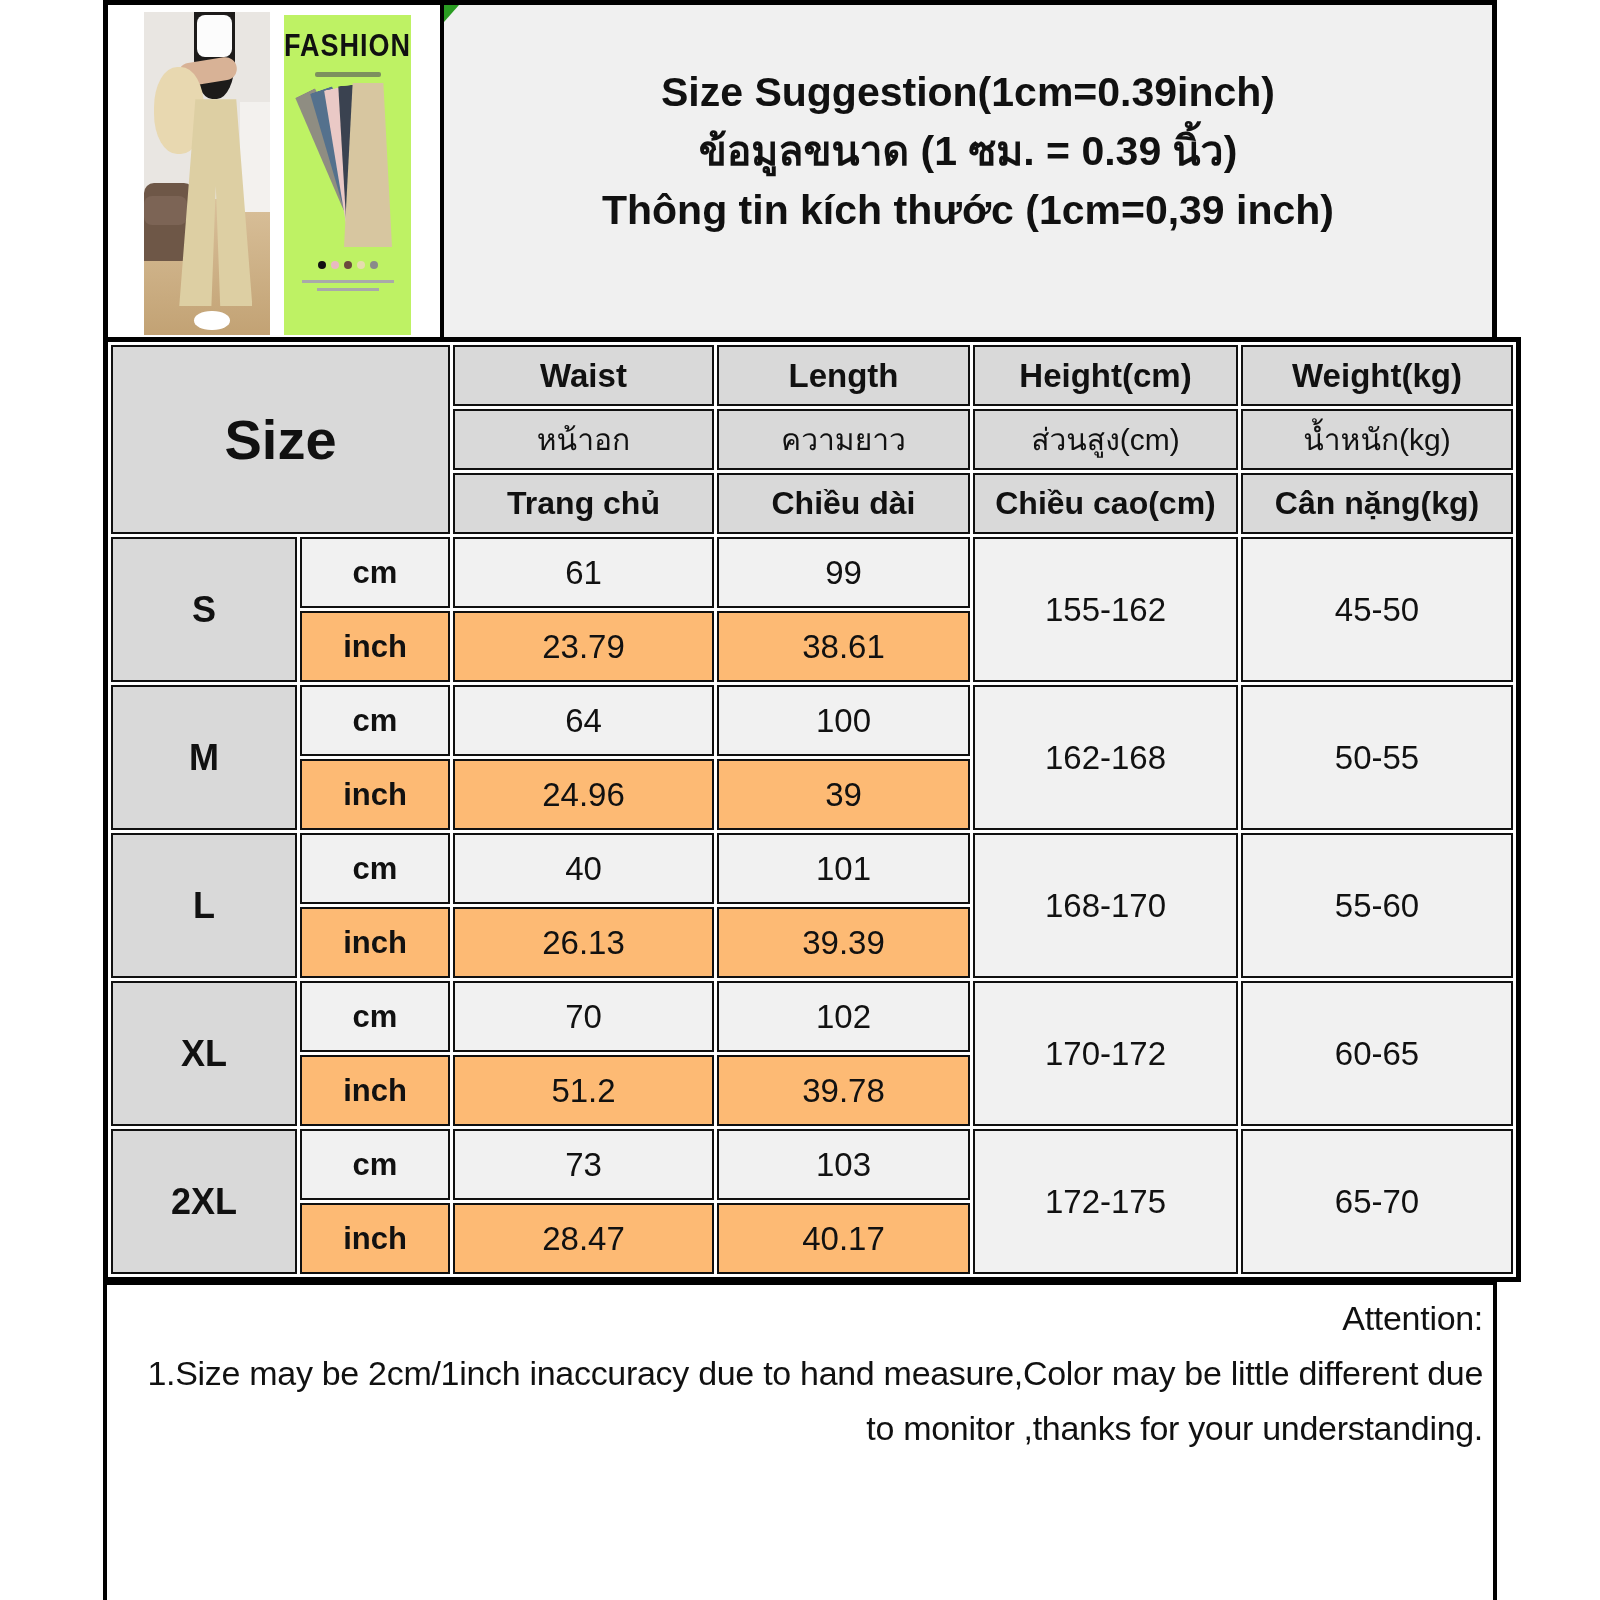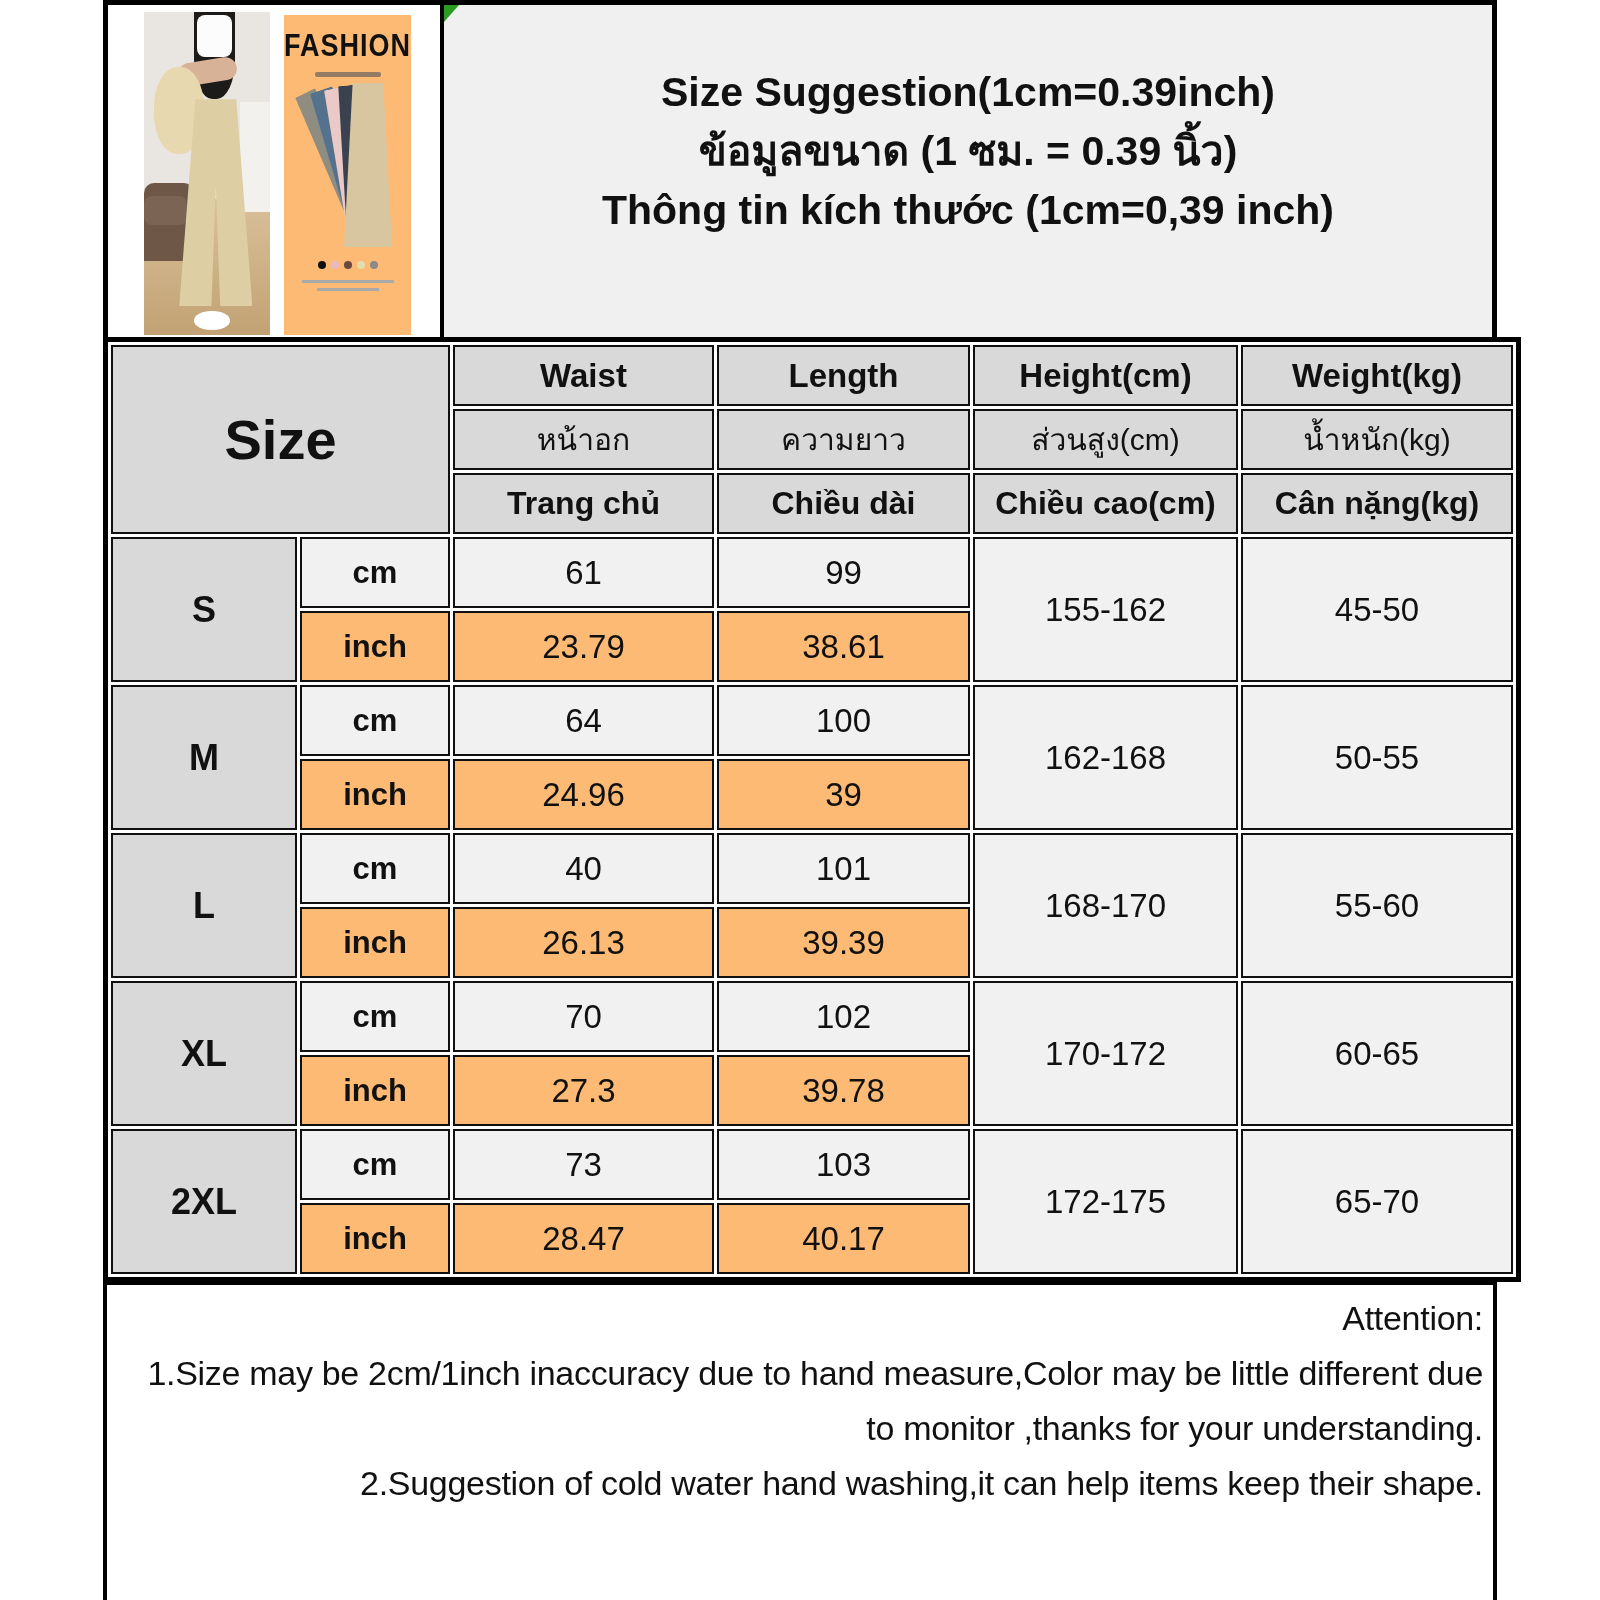--- a/index.html
+++ b/index.html
@@ -38,21 +38,21 @@
   .p1-shirt{position:absolute;left:42%;top:1%;width:28%;height:13%;background:#fcfcfc;border-radius:8px;}
   .p1-arm{position:absolute;left:27%;top:15%;width:47%;height:7%;background:#d8b296;border-radius:12px;transform:rotate(-9deg);}
   .p1-bag{position:absolute;left:8%;top:17%;width:40%;height:27%;background:#e8d8b0;border-radius:46%;}
   .p1-pants{
     position:absolute;left:28%;top:27%;width:58%;height:64%;background:#ddcfa3;
     clip-path:polygon(22% 0,78% 0,100% 100%,56% 100%,50% 42%,44% 100%,0 100%);
   }
   .p1-shoe{position:absolute;left:40%;bottom:1.5%;width:28%;height:6%;background:#ffffff;border-radius:50%;}
 
   
-  .photo2{position:absolute;left:176px;top:10px;width:127px;height:320px;background:#fdba74;text-align:center;overflow:hidden;}
+  .photo2{position:absolute;left:176px;top:10px;width:127px;height:320px;background:#bef264;text-align:center;overflow:hidden;}
   .brand{font-weight:bold;font-size:27px;letter-spacing:1px;margin-top:16px;transform:scaleY(1.15);}
   .sub-mark{width:66px;height:5px;background:#5a5a5a;opacity:.65;border-radius:2px;margin:10px auto 0;}
   .fan{position:relative;height:172px;margin-top:6px;}
   .pant{position:absolute;transform-origin:50% 0;clip-path:polygon(18% 0,82% 0,100% 100%,0 100%);}
   .pant1{left:4px;top:10px;width:34px;height:128px;background:#8f8d82;transform:rotate(-26deg);}
   .pant2{left:19px;top:7px;width:36px;height:138px;background:#54718d;transform:rotate(-19deg);}
   .pant3{left:33px;top:5px;width:38px;height:146px;background:#eac9c6;transform:rotate(-12deg);}
   .pant4{left:47px;top:2px;width:40px;height:155px;background:#3a4250;transform:rotate(-6deg);}
   .pant5{left:60px;top:0;width:48px;height:164px;background:#d7c6a0;}
   .dots{display:flex;justify-content:center;gap:5px;margin-top:6px;}
@@ -216,21 +216,21 @@
     <tr class="data">
       <td rowspan="2" class="c-gray size-cell">XL</td>
       <td class="c-light unit-cell">cm</td>
       <td class="c-light val">70</td>
       <td class="c-light val">102</td>
       <td rowspan="2" class="c-light val">170-172</td>
       <td rowspan="2" class="c-light val">60-65</td>
     </tr>
     <tr class="data">
       <td class="c-white unit-cell">inch</td>
-      <td class="c-white val">27.3</td>
+      <td class="c-white val">51.2</td>
       <td class="c-white val">39.78</td>
     </tr>
 
     <tr class="data">
       <td rowspan="2" class="c-gray size-cell">2XL</td>
       <td class="c-light unit-cell">cm</td>
       <td class="c-light val">73</td>
       <td class="c-light val">103</td>
       <td rowspan="2" class="c-light val">172-175</td>
       <td rowspan="2" class="c-light val">65-70</td>
@@ -239,16 +239,15 @@
       <td class="c-white unit-cell">inch</td>
       <td class="c-white val">28.47</td>
       <td class="c-white val">40.17</td>
     </tr>
   </tbody>
     </table>
 
   <div class="attention">
     <div>Attention:</div>
     <div>1.Size may be 2cm/1inch inaccuracy due to hand measure,Color may be little different due to monitor ,thanks for your understanding.</div>
-    <div>2.Suggestion of cold water hand washing,it can help items keep their shape.</div>
   </div>
 
 </div>
 
 </body></html>

